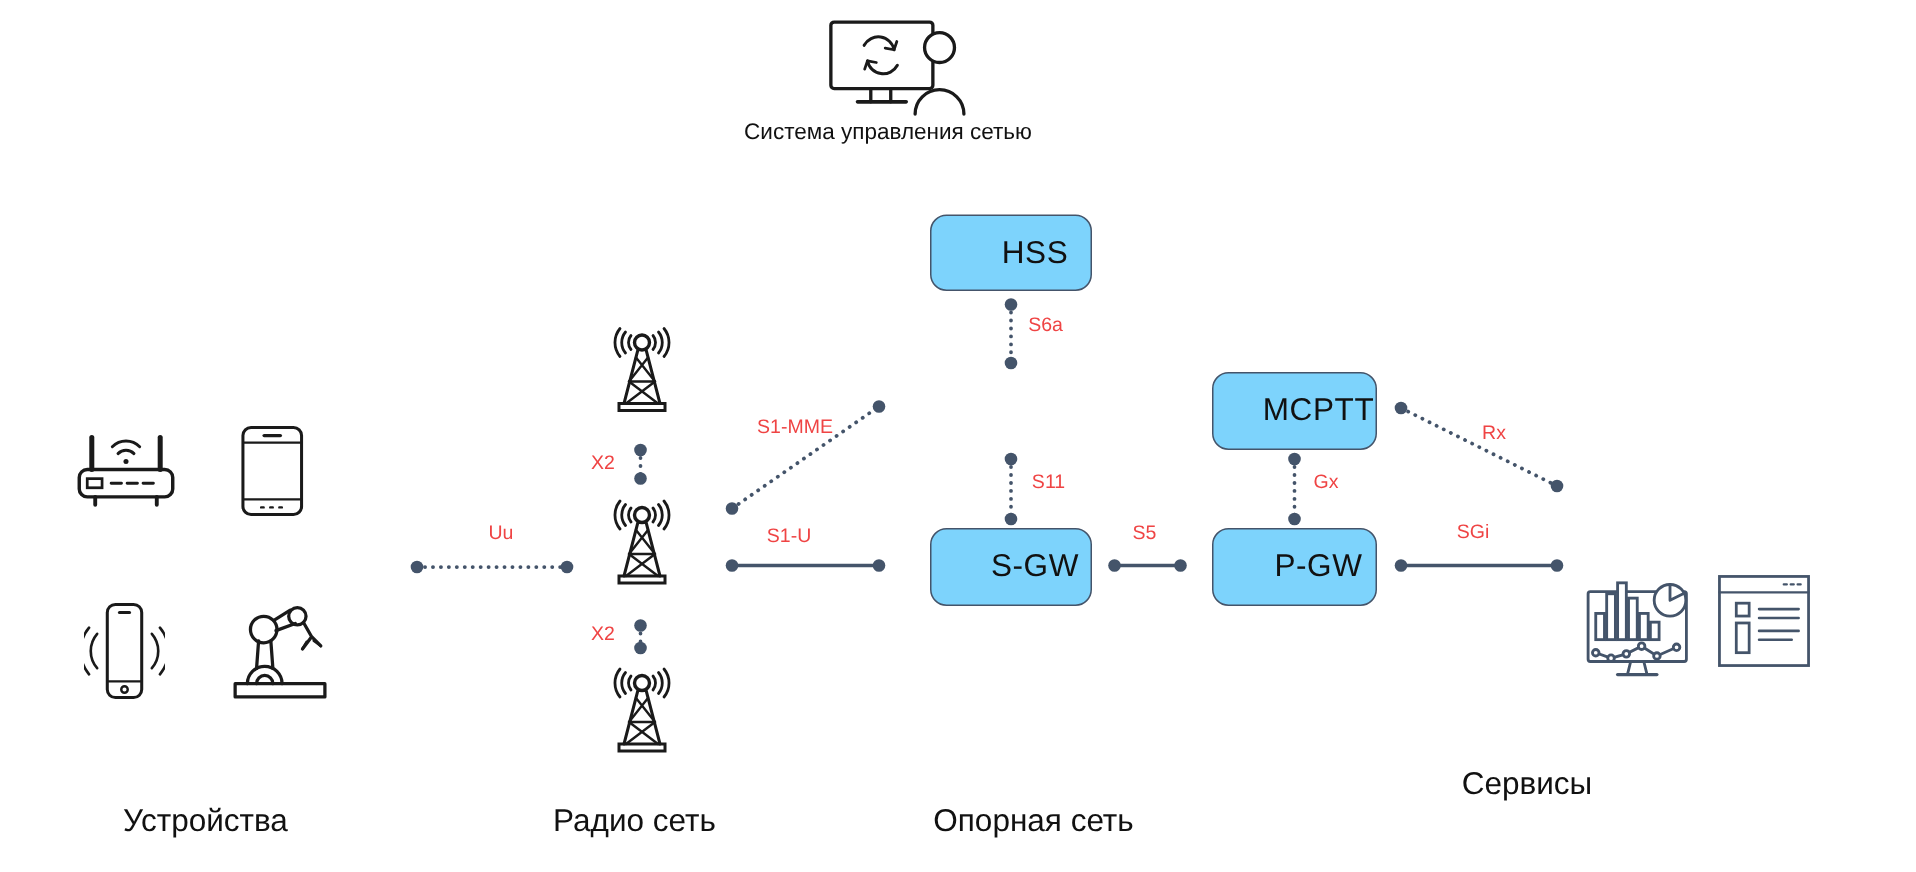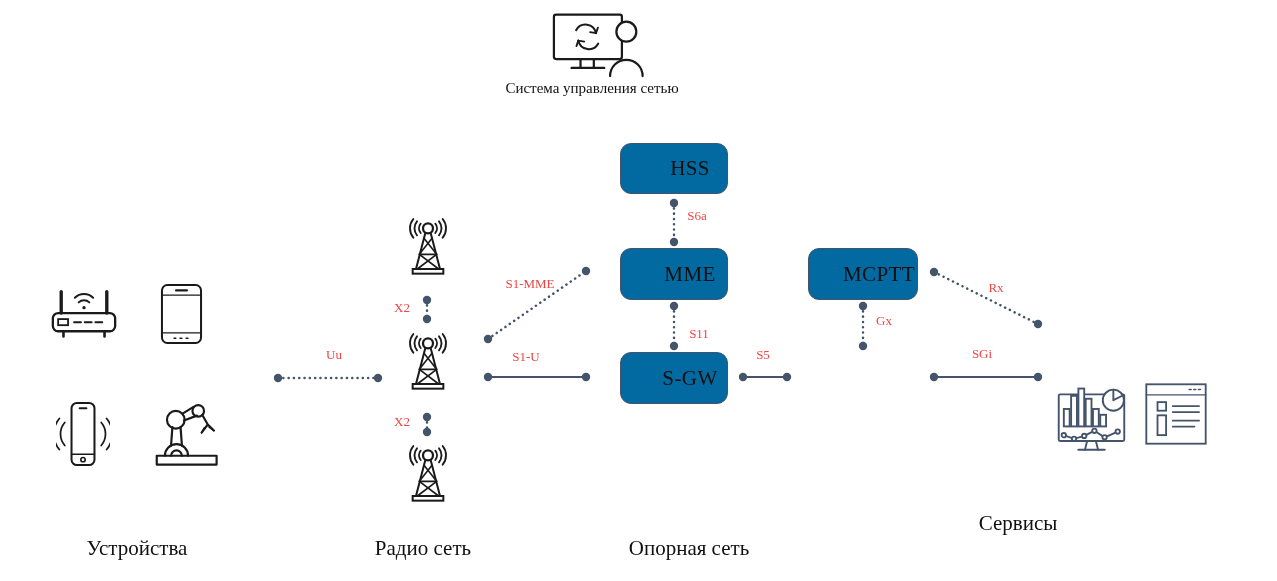--- a/index.html
+++ b/index.html
@@ -1,23 +1,23 @@
 <!DOCTYPE html>
 <html><head>
 <meta charset="utf-8">
 <style>
   html,body{margin:0;padding:0;background:#fff;}
   .canvas{position:relative;width:1277px;height:579px;background:#fff;
-          font-family:Liberation Serif, serif;overflow:hidden;}
+          font-family:Liberation Sans, sans-serif;overflow:hidden;}
   .links{position:absolute;left:0;top:0;}
   line.solid{stroke:#44546A;stroke-width:2.2;}
   line.dotted{stroke:#44546A;stroke-width:2.5;stroke-dasharray:0.1 5.2;stroke-linecap:round;}
   circle.ep{fill:#44546A;stroke:none;}
   .node{position:absolute;box-sizing:border-box;border:1.8px solid #44546A;border-radius:11px;
-        background:#0369a1;display:flex;align-items:center;justify-content:center;
+        background:#7dd3fc;display:flex;align-items:center;justify-content:center;
         font-size:21px;color:#111;letter-spacing:.4px;padding-left:32px;}
   .icon{position:absolute;}
   .iflabel{position:absolute;transform:translate(-50%,-50%);font-size:13px;color:#ef4444;white-space:nowrap;}
   .seclabel{position:absolute;transform:translate(-50%,-50%);font-size:21px;color:#111;white-space:nowrap;}
   .title-label{position:absolute;transform:translate(-50%,-50%);font-size:15px;color:#111;white-space:nowrap;}
 </style>
 </head>
 <body>
 
 <div class="canvas">
@@ -225,38 +225,38 @@
       <use href="#sym-tower"></use>
     </svg>
   <svg class="icon" style="left:398px;top:332px" width="60" height="64">
       <use href="#sym-tower"></use>
     </svg>
   <svg class="icon" style="left:398px;top:444px" width="60" height="64">
       <use href="#sym-tower"></use>
     </svg>
 
   <div class="node" style="left:620px;top:143px;width:108px;height:51px">HSS</div>
-  <div class="node" style="left:620px;top:248px;width:108px;height:52px">MME</div>
   <div class="node" style="left:620px;top:352px;width:108px;height:52px">S-GW</div>
   <div class="node" style="left:808px;top:248px;width:110px;height:52px">MCPTT</div>
+  <div class="node" style="left:808px;top:352px;width:110px;height:52px">P-GW</div>
 
   <svg class="icon" style="left:1055px;top:374px" width="73" height="83">
       <use href="#sym-dash"></use>
     </svg>
   <svg class="icon" style="left:1143px;top:381px" width="66" height="66">
       <use href="#sym-infodoc"></use>
     </svg>
 
   <div class="iflabel" style="left:334px;top:355px">Uu</div>
   <div class="iflabel" style="left:402px;top:308px">X2</div>
   <div class="iflabel" style="left:402px;top:422px">X2</div>
   <div class="iflabel" style="left:530px;top:284px">S1-MME</div>
   <div class="iflabel" style="left:526px;top:357px">S1-U</div>
   <div class="iflabel" style="left:697px;top:216px">S6a</div>
-  <div class="iflabel" style="left:699px;top:334px">S11</div>
+  <div class="iflabel" style="left:699px;top:321px">S11</div>
   <div class="iflabel" style="left:763px;top:355px">S5</div>
   <div class="iflabel" style="left:884px;top:321px">Gx</div>
   <div class="iflabel" style="left:996px;top:288px">Rx</div>
   <div class="iflabel" style="left:982px;top:354px">SGi</div>
 
   <div class="seclabel" style="left:137px;top:548px">Устройства</div>
   <div class="seclabel" style="left:423px;top:548px">Радио сеть</div>
   <div class="seclabel" style="left:689px;top:548px">Опорная сеть</div>
   <div class="seclabel" style="left:1018px;top:523px">Сервисы</div>
 

